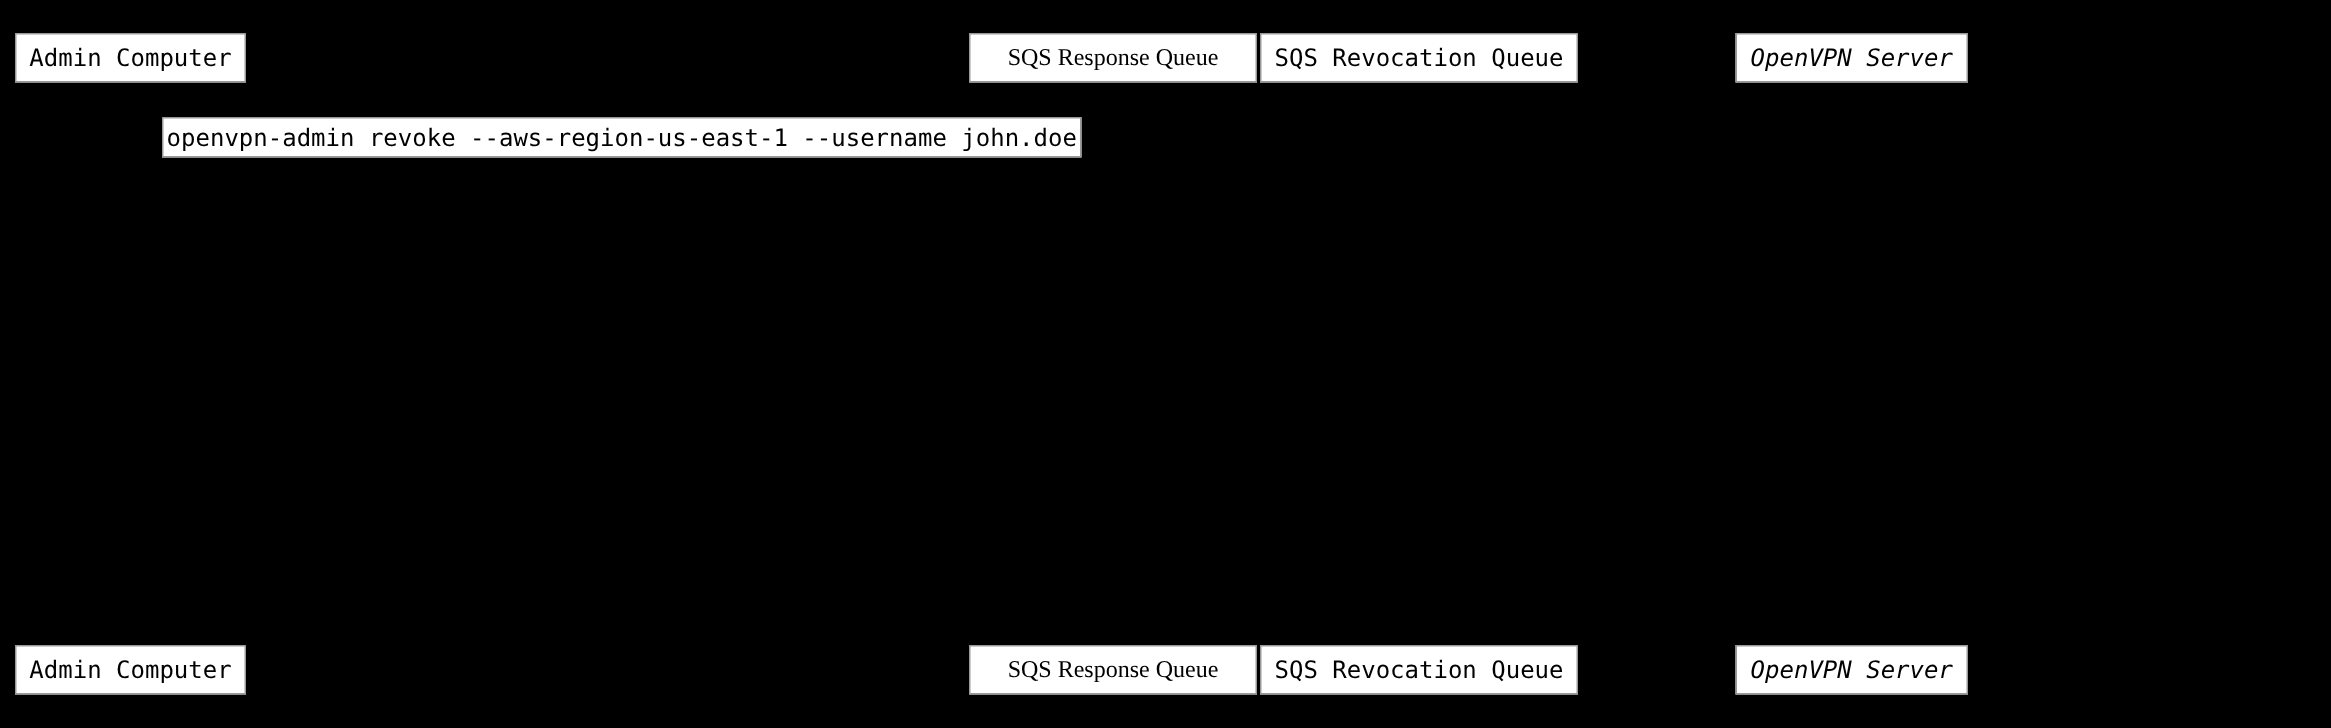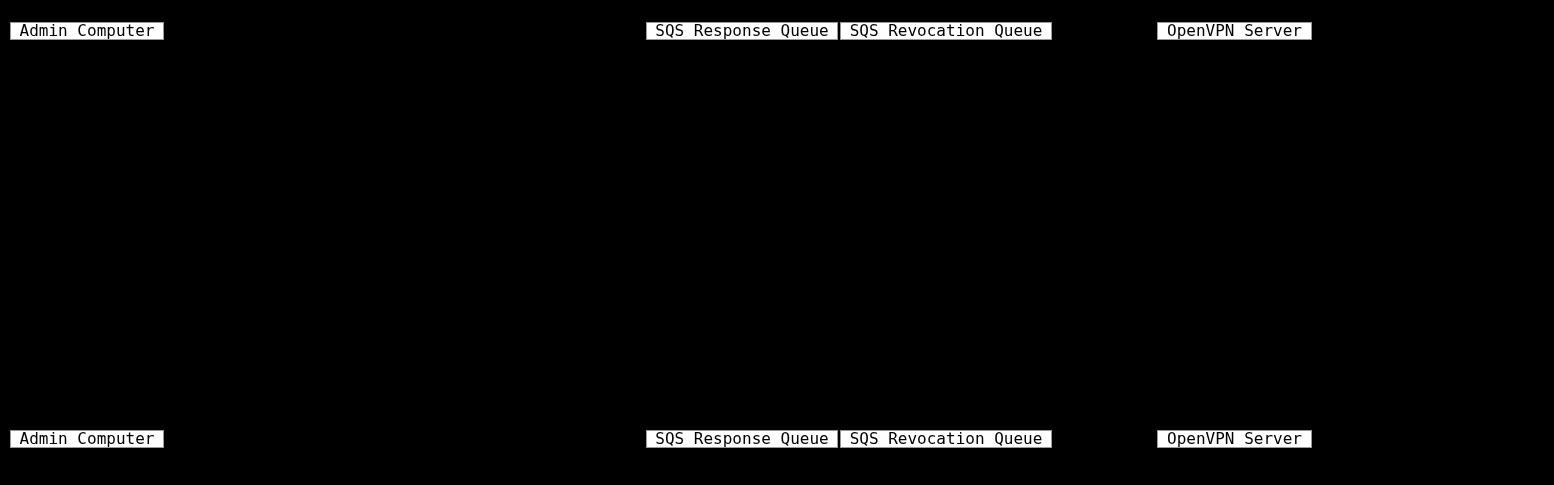--- a/index.html
+++ b/index.html
@@ -28,30 +28,30 @@
     color: #000000;
     font-size: 16px;
     line-height: 1;
     display: flex;
     align-items: center;
     justify-content: center;
     white-space: nowrap;
   }
   .actor {
     top: 22px;
-    height: 18px;
+    height: 33px;
     align-items: center;
   }
   .actor.bottom {
     top: 430px;
   }
   .pos-admin  { left: 10px;   width: 154px; }
-  .pos-resp   { left: 646px;  width: 192px; }
+  .pos-resp   { left: 646px;  width: 192px; font-family: Liberation Serif, serif; }
   .pos-revoc  { left: 840px;  width: 212px; }
-  .pos-ovpn   { left: 1157px; width: 155px; }
+  .pos-ovpn   { left: 1157px; width: 155px; font-style: italic; }
   .message {
     left: 108px;
     top: 78px;
     width: 613px;
     height: 27px;
   }
 </style>
 </head>
 <body>
 
@@ -63,20 +63,23 @@
   <div class="box actor pos-resp">
     <span>SQS Response Queue</span>
   </div>
   <div class="box actor pos-revoc">
     <span>SQS Revocation Queue</span>
   </div>
   <div class="box actor pos-ovpn">
     <span>OpenVPN Server</span>
   </div>
 
+  <div class="box message">
+    <span>openvpn-admin revoke --aws-region-us-east-1 --username john.doe</span>
+  </div>
 
   <div class="box actor bottom pos-admin">
     <span>Admin Computer</span>
   </div>
   <div class="box actor bottom pos-resp">
     <span>SQS Response Queue</span>
   </div>
   <div class="box actor bottom pos-revoc">
     <span>SQS Revocation Queue</span>
   </div>

